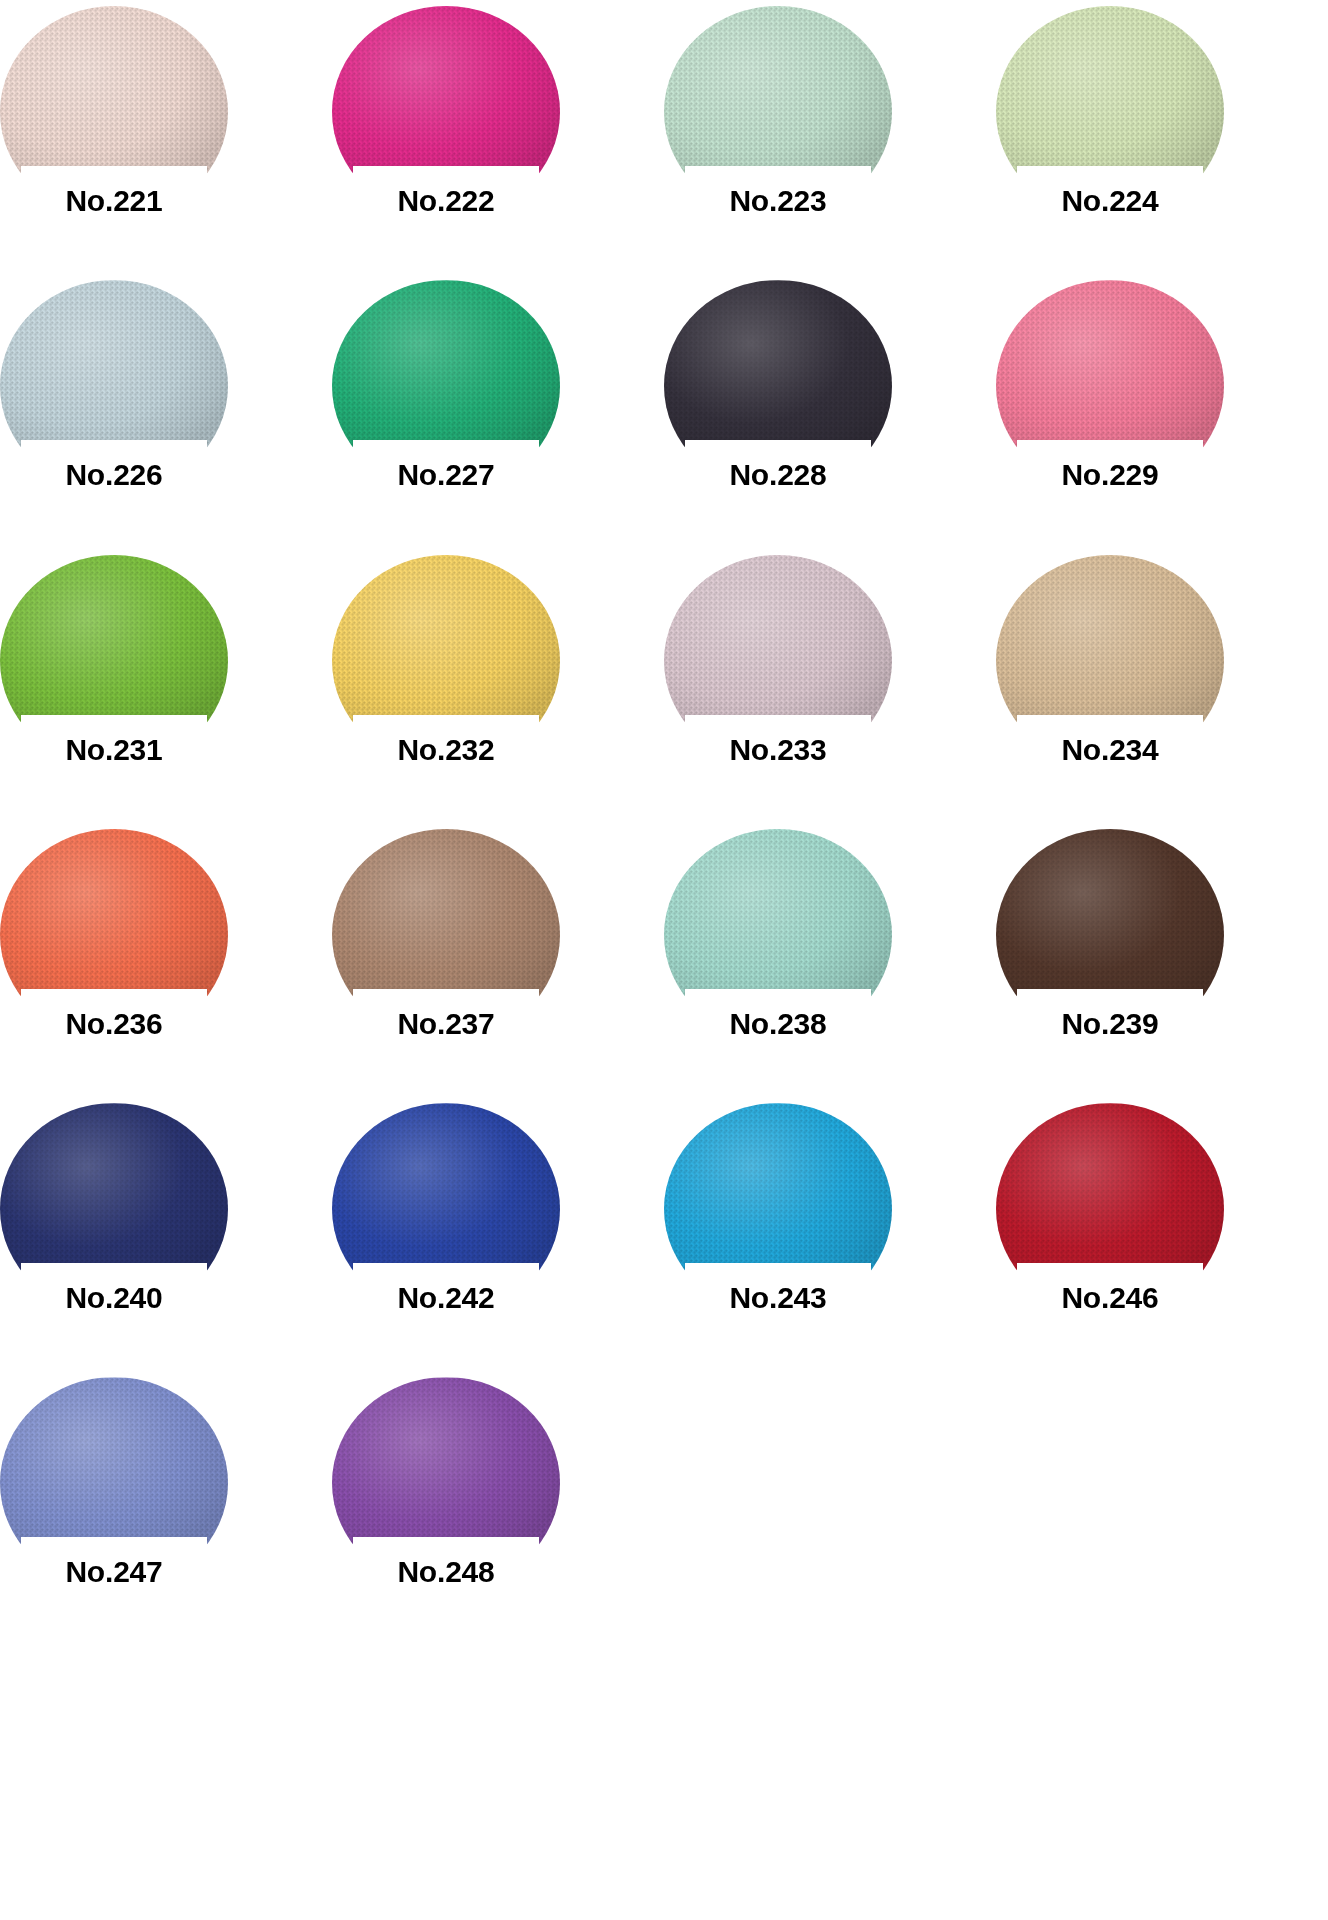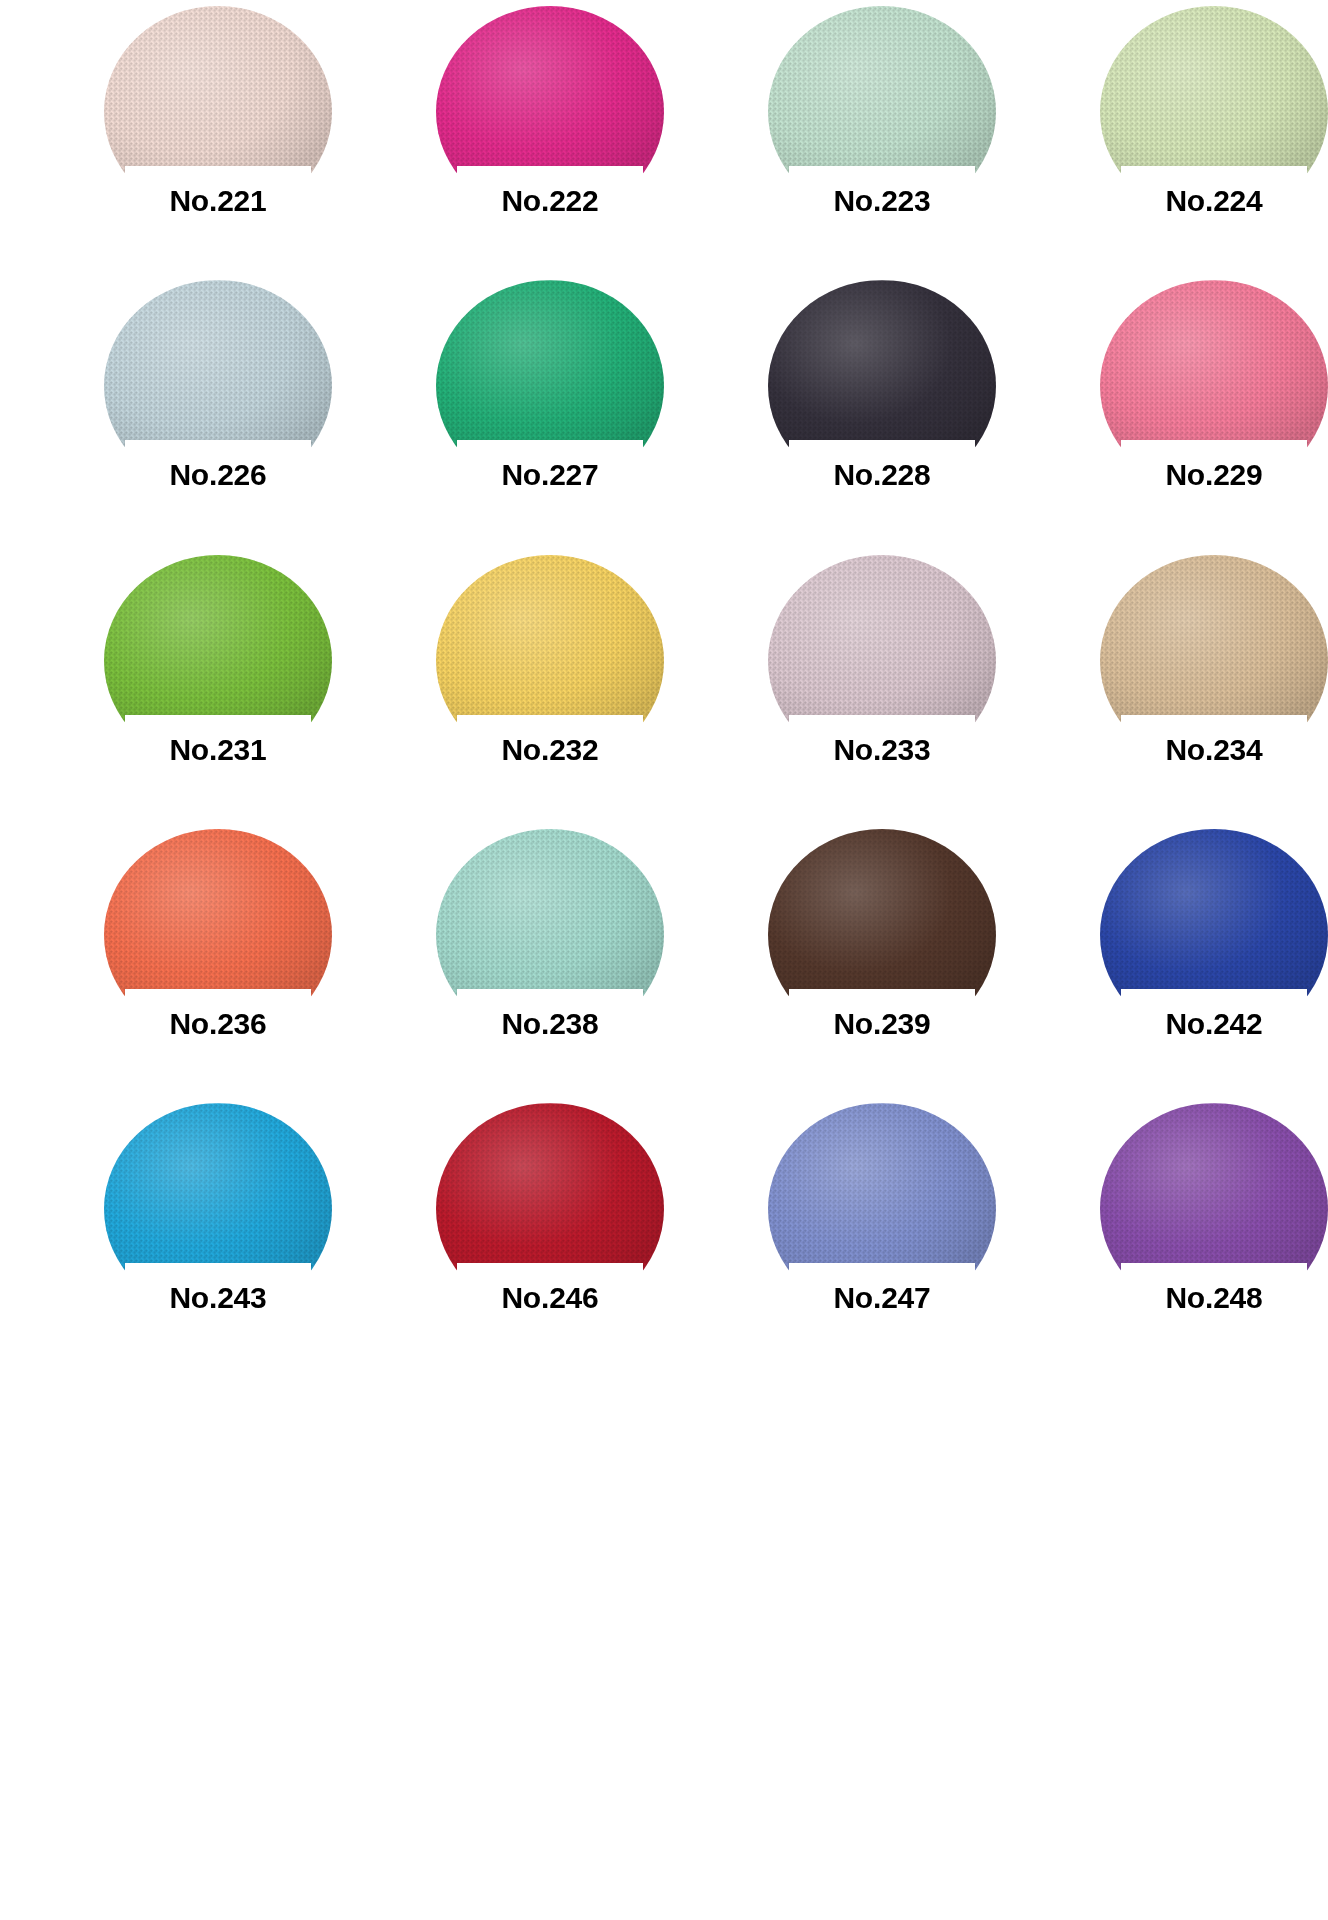--- a/index.html
+++ b/index.html
@@ -19,21 +19,21 @@
     display:grid;
     grid-template-columns:repeat(4, 1fr);
     grid-template-rows:repeat(7, 1fr);
     background:#ffffff;
   }
 
   .swatch-cell {
     position:relative;
     display:flex;
     align-items:flex-start;
-    justify-content:flex-end;
+    justify-content:flex-start;
     padding-top:6px;
   }
 
   
   .disc-wrap {
     position:relative;
     width:228px;
     height:212px;
   }
 
@@ -244,38 +244,56 @@
       <div class="disc-wrap">
         <div class="disc" style="background-color: rgb(249, 112, 79);"></div>
         <div class="disc-shade"></div>
         <div class="label-band">
           <span class="label-text">No.236</span>
         </div>
       </div>
     </div>
     <div class="swatch-cell">
       <div class="disc-wrap">
+        <div class="disc" style="background-color: rgb(176, 138, 114);"></div>
+        <div class="disc-shade"></div>
+        <div class="label-band">
+          <span class="label-text">No.237</span>
+        </div>
+      </div>
+    </div>
+    <div class="swatch-cell">
+      <div class="disc-wrap">
         <div class="disc" style="background-color: rgb(165, 221, 208);"></div>
         <div class="disc-shade"></div>
         <div class="label-band">
           <span class="label-text">No.238</span>
         </div>
       </div>
     </div>
     <div class="swatch-cell">
       <div class="disc-wrap">
         <div class="disc" style="background-color: rgb(85, 56, 44);"></div>
         <div class="disc-shade"></div>
         <div class="label-band">
           <span class="label-text">No.239</span>
         </div>
       </div>
     </div>
     <div class="swatch-cell">
       <div class="disc-wrap">
+        <div class="disc" style="background-color: rgb(43, 53, 115);"></div>
+        <div class="disc-shade"></div>
+        <div class="label-band">
+          <span class="label-text">No.240</span>
+        </div>
+      </div>
+    </div>
+    <div class="swatch-cell">
+      <div class="disc-wrap">
         <div class="disc" style="background-color: rgb(43, 71, 171);"></div>
         <div class="disc-shade"></div>
         <div class="label-band">
           <span class="label-text">No.242</span>
         </div>
       </div>
     </div>
     <div class="swatch-cell">
       <div class="disc-wrap">
         <div class="disc" style="background-color: rgb(33, 171, 223);"></div>

